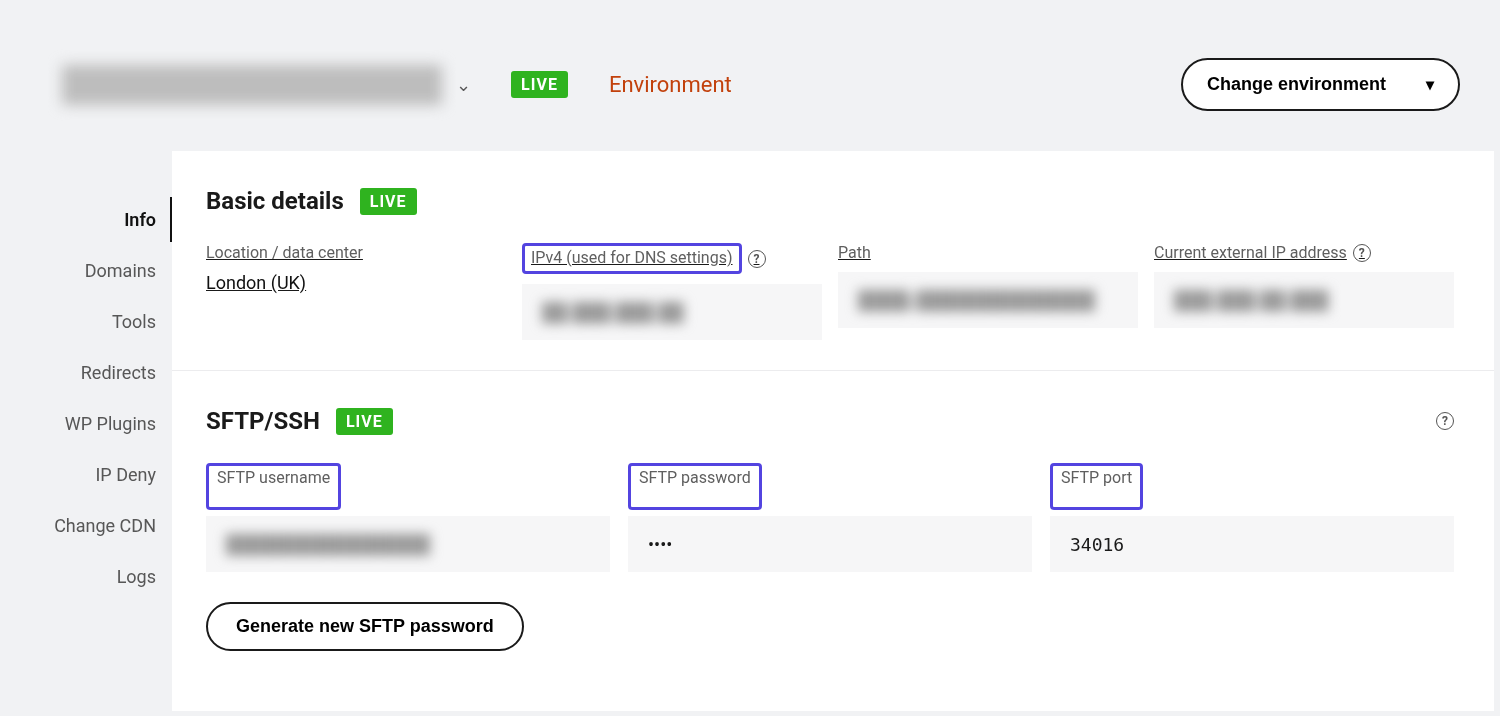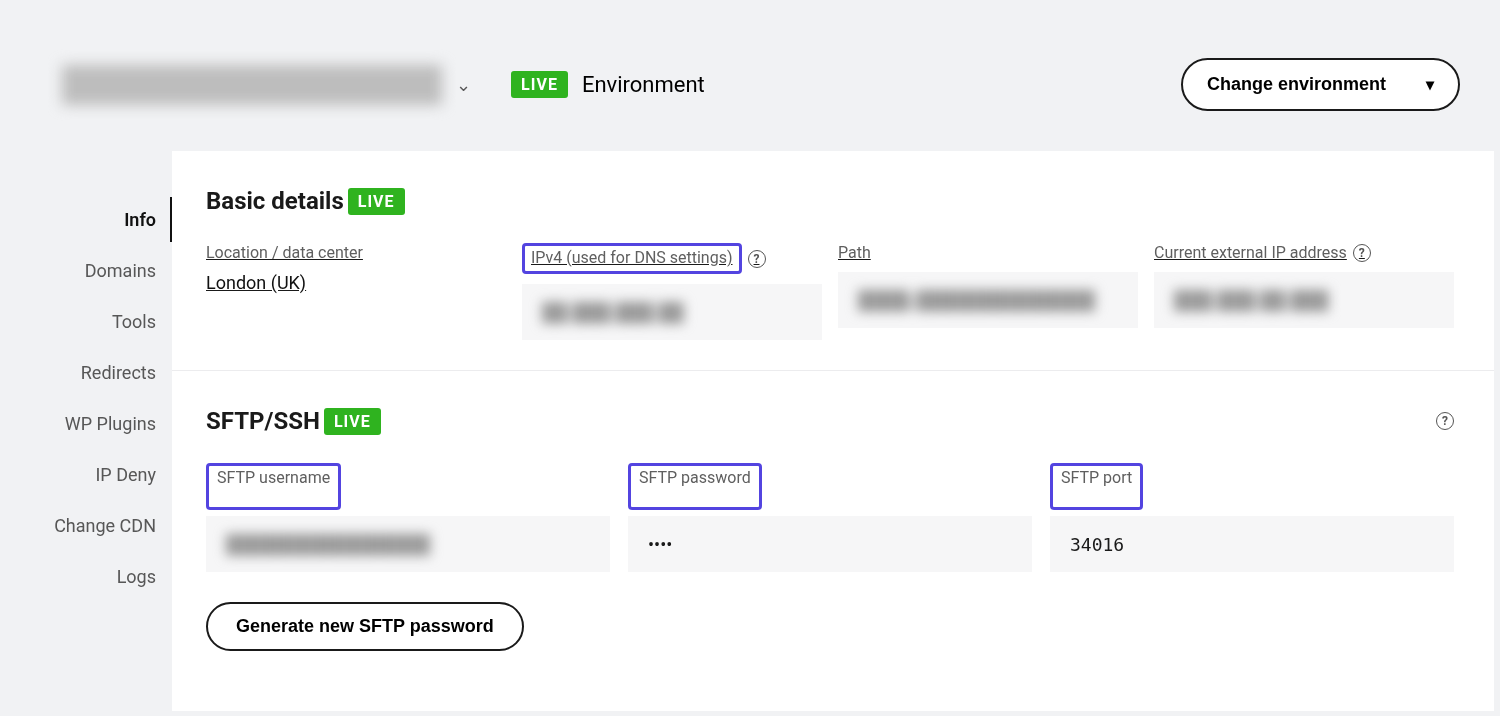--- a/index.html
+++ b/index.html
@@ -42,21 +42,22 @@
     background: #2fb31f;
     color: #fff;
     font-weight: 700;
     font-size: 16px;
     letter-spacing: 1px;
     padding: 4px 10px;
     border-radius: 3px;
   }
   .env-label {
     font-size: 22px;
-    color: #000000;
+    color: #c2410c;
+    margin-left: 27px;
   }
   .header-spacer { flex: 1; }
   .change-env-btn {
     background: #fff;
     border: 2px solid #1a1a1a;
     border-radius: 999px;
     padding: 14px 24px;
     display: flex;
     align-items: center;
     gap: 40px;
@@ -104,21 +105,21 @@
 
   .section {
     padding: 36px 40px 30px 34px;
     border-bottom: 1px solid #ececee;
   }
   .section:last-child { border-bottom: none; }
 
   .section-head {
     display: flex;
     align-items: center;
-    gap: 4px;
+    gap: 16px;
     margin-bottom: 28px;
   }
   .section-title {
     font-size: 24px;
     font-weight: 700;
   }
   .section-head .spacer { flex: 1; }
 
   .details-grid {
     display: grid;

